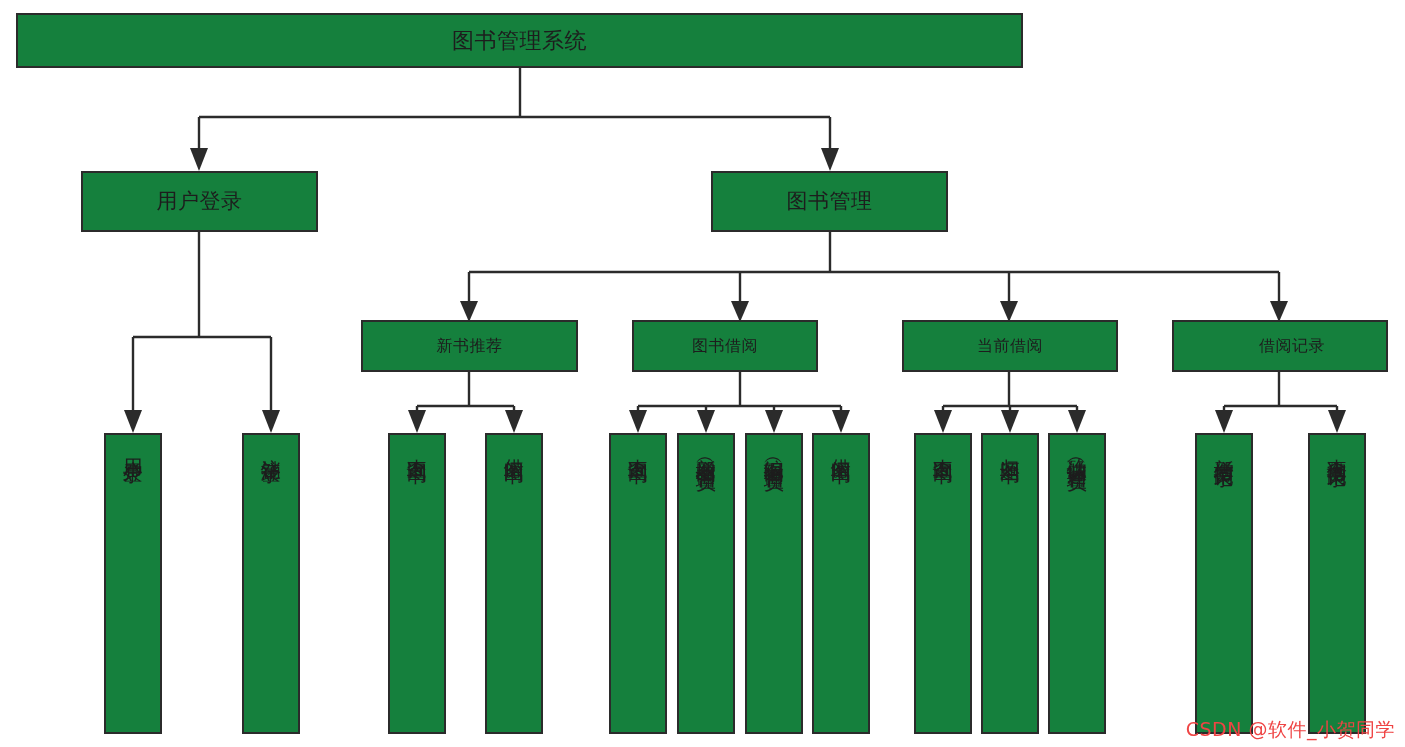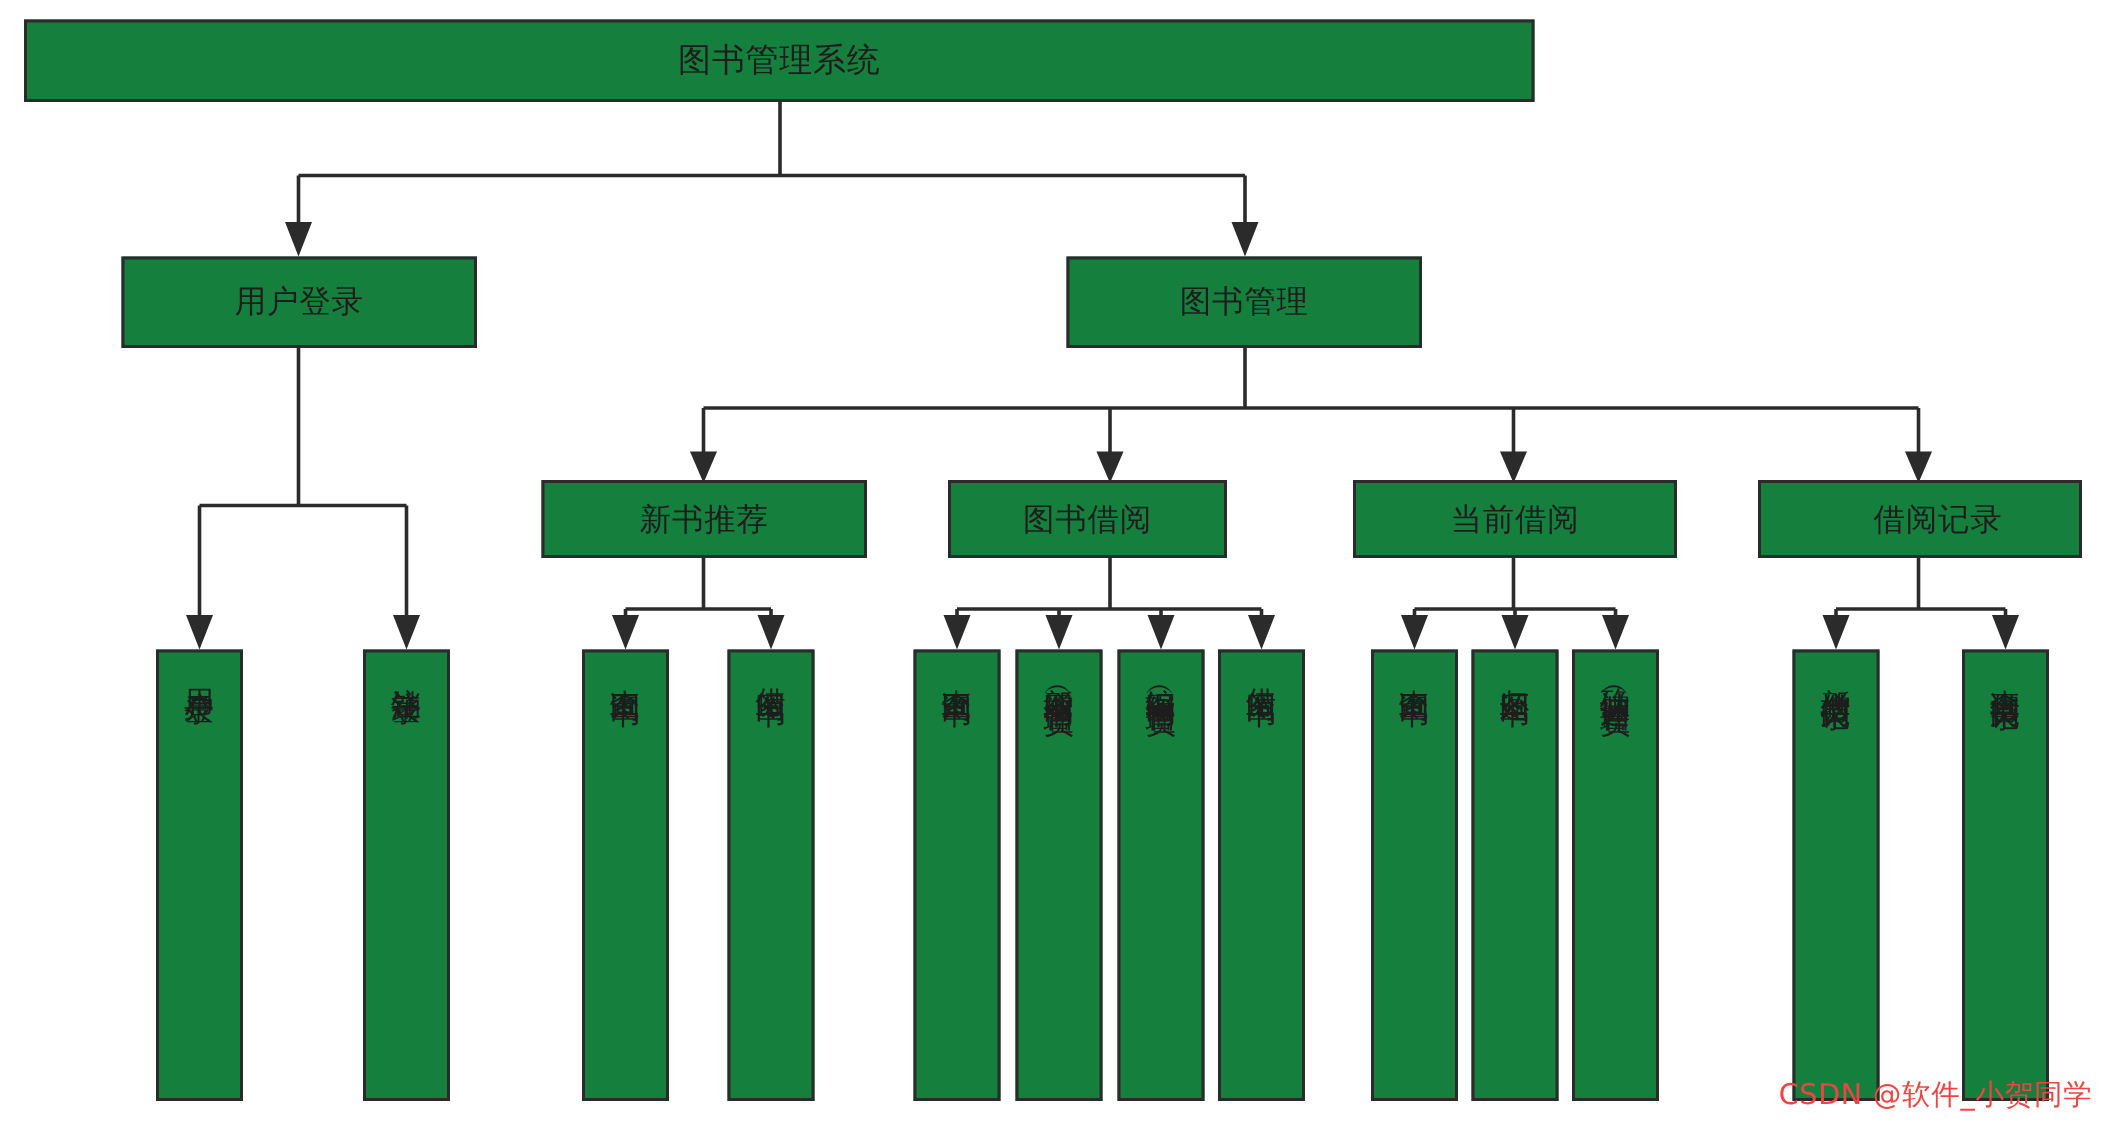--- a/index.html
+++ b/index.html
@@ -42,21 +42,21 @@
     writing-mode:vertical-rl;
     text-orientation:upright;
     font-size:20px;
     line-height:1.32;
     letter-spacing:2px;
     white-space:nowrap;
     transform:translateX(0);
   }
   .node.root .lbl{font-size:22px;}
   .node.lvl2 .lbl{font-size:21px;}
-  .node.lvl3 .lbl{font-size:21px;}
+  .node.lvl3 .lbl{font-size:16px;}
 
   svg#wires{
     position:absolute;
     left:0;top:0;
     width:1405px;height:747px;
     pointer-events:none;
   }
   svg#wires line, svg#wires path{
     stroke:#2b2b2b;
     stroke-width:2.4;

